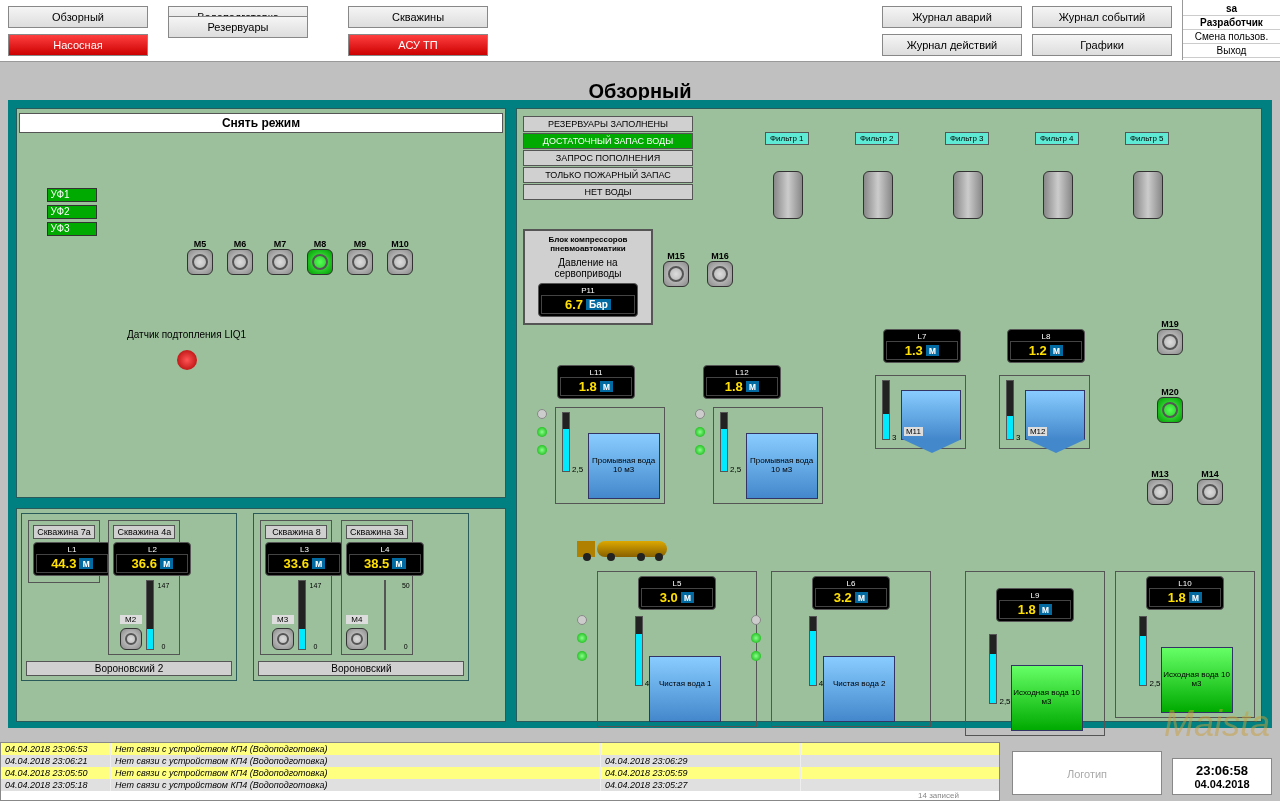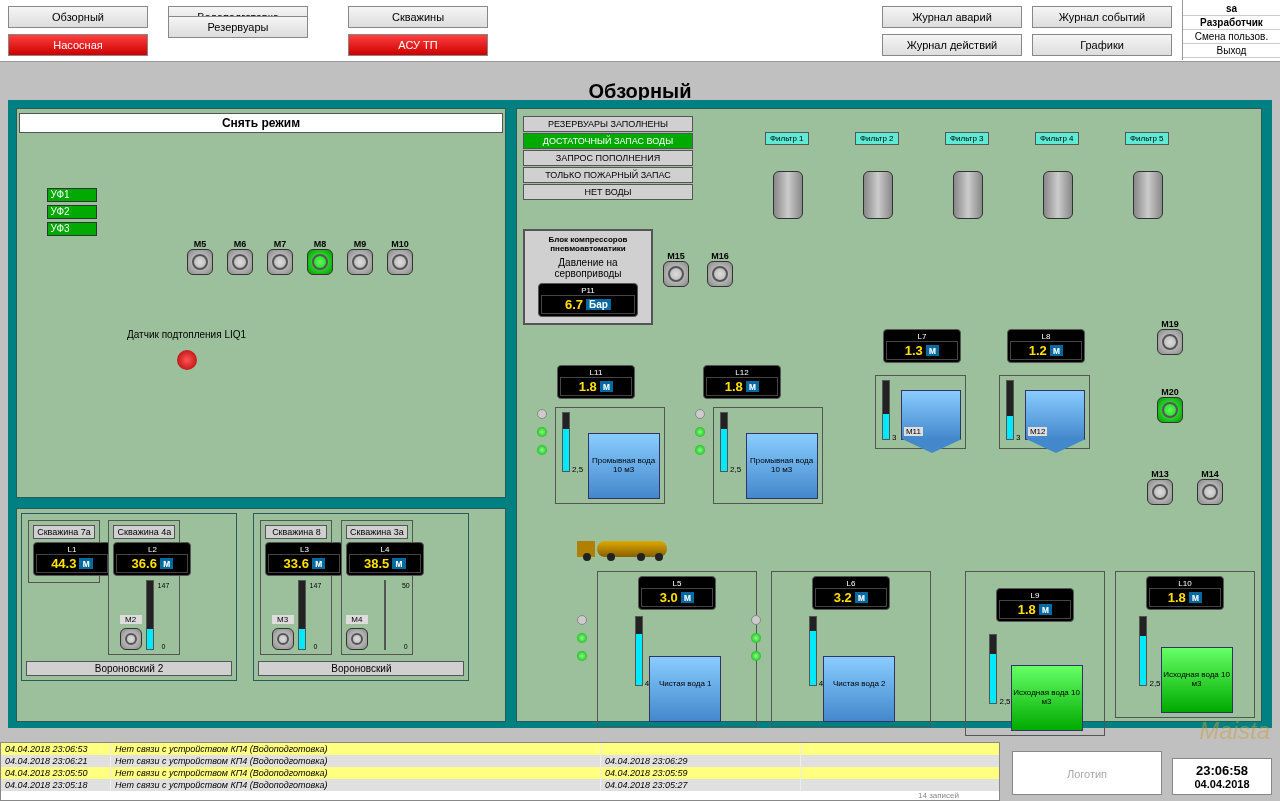--- a/index.html
+++ b/index.html
@@ -50,21 +50,21 @@
 .alarm-panel{position:absolute;bottom:0;left:0;right:280px;background:#fff;border:1px solid #888;font-size:9px}
 .alarm-hdr{background:#ddd;display:flex}
 .alarm-hdr span{border-right:1px solid #aaa;padding:1px 4px}
 .alarm-row{display:flex;font-style:italic}
 .alarm-row span{border-right:1px solid #eee;padding:1px 4px;white-space:nowrap}
 .alarm-row.y{background:#ffff80}
 .alarm-row.g{background:#e0e0e0}
 .clock{position:absolute;right:8px;bottom:6px;width:100px;border:1px solid #888;background:#fff;text-align:center;font-size:13px;font-weight:bold;padding:4px}
 .logo{position:absolute;right:118px;bottom:6px;width:150px;height:44px;border:1px solid #888;background:#fff;text-align:center;font-size:11px;color:#aaa;line-height:44px}
 .grp-lbl{background:#d0d0d0;border:1px solid #555;font-size:10px;text-align:center;padding:1px;margin-top:4px}
-.wm{position:absolute;right:10px;bottom:56px;font-size:24px;color:rgba(200,160,60,.5);font-style:italic;pointer-events:none}
+.wm{position:absolute;right:10px;bottom:56px;font-size:36px;color:rgba(200,160,60,.5);font-style:italic;pointer-events:none}
 .truck{position:absolute;left:60px;top:428px;width:100px;height:24px}
 .truck-cab{width:18px;height:16px;background:#b08000;position:absolute;left:0;bottom:4px}
 .truck-tank{width:70px;height:16px;background:linear-gradient(#dda800,#886000);border-radius:8px;position:absolute;left:20px;bottom:4px}
 .wheel{width:8px;height:8px;background:#222;border-radius:50%;position:absolute;bottom:0}
 </style>
 </head>
 <body>
 
 <div class="topbar">
   <div class="nav-btn" style="left:8px;top:6px">Обзорный</div>

